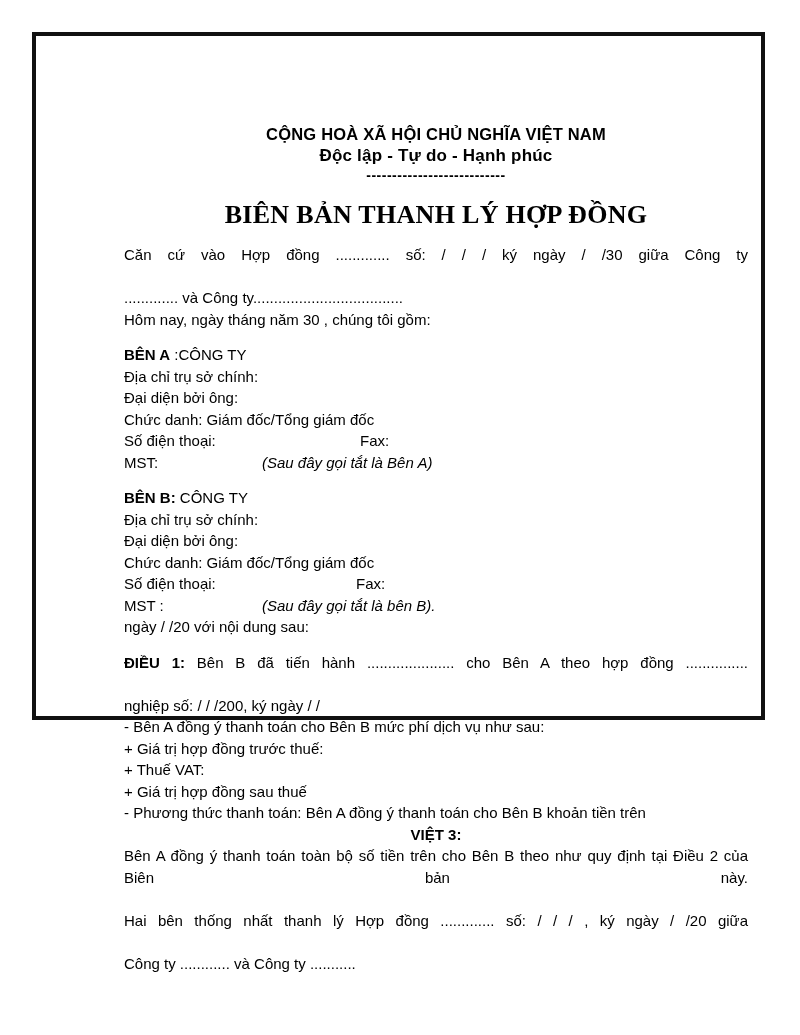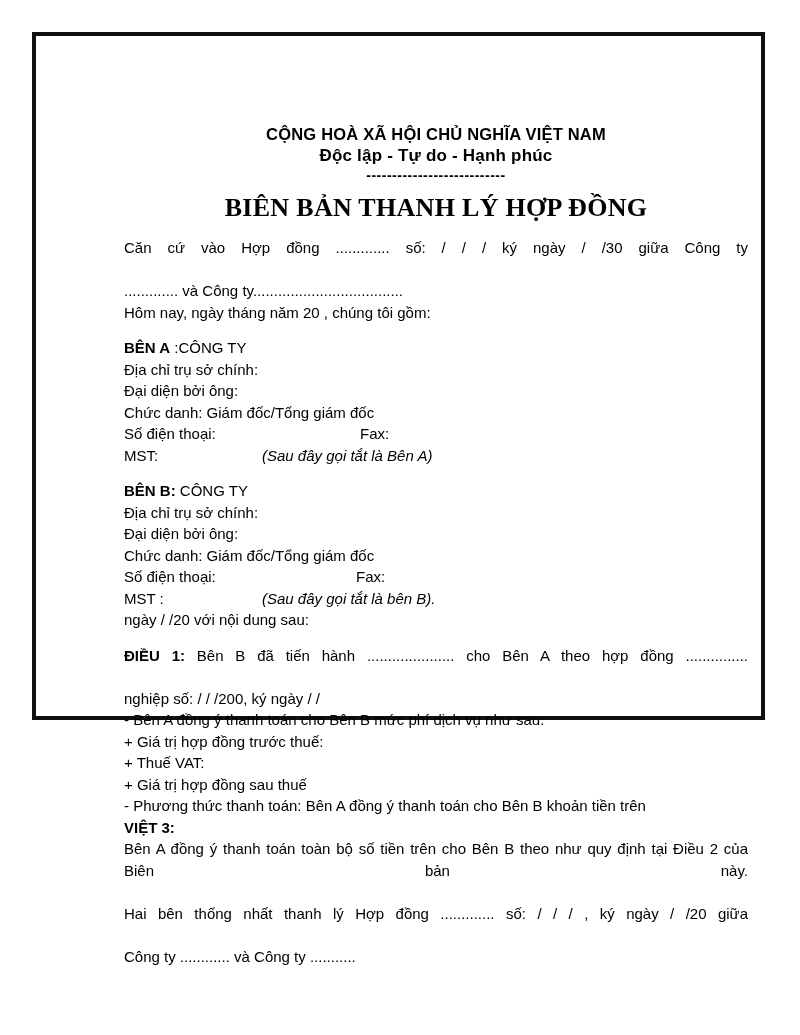--- a/index.html
+++ b/index.html
@@ -56,21 +56,21 @@
     letter-spacing: 0.5px;
     margin-top: -1px;
   }
   .doc-title {
     text-align: center;
     font-family: "Liberation Serif", serif;
     font-weight: bold;
     font-size: 26px;
     line-height: 30px;
     letter-spacing: 0.3px;
-    margin-top: 9px;
+    margin-top: 16px;
     margin-bottom: 14px;
   }
 
   
   .body-text {
     font-size: 15px;
     line-height: 21.5px;
   }
   .just {
     text-align: justify;
@@ -79,20 +79,21 @@
   .just::after {
     content: "";
     display: inline-block;
     width: 100%;
   }
   .block-gap {
     height: 14px;
   }
   b, .bold {
     font-weight: bold;
+    text-align: center;
   }
   .ital {
     font-style: italic;
   }
 
   
   .fax-a {
     display: inline-block;
     width: 236px;
   }
@@ -134,21 +135,21 @@
       <div class="nation-line-1">CỘNG HOÀ XÃ HỘI CHỦ NGHĨA VIỆT NAM</div>
       <div class="nation-line-2">Độc lập - Tự do - Hạnh phúc</div>
       <div class="dash-rule">---------------------------</div>
     </div>
 
     <div class="doc-title">BIÊN BẢN THANH LÝ HỢP ĐỒNG</div>
 
     <div class="body-text">
       <div class="just">Căn cứ vào Hợp đồng ............. số:   /   /   /      ký ngày    /   /30   giữa Công ty</div>
       <div>............. và Công ty....................................</div>
-      <div>Hôm nay, ngày    tháng    năm 20  , chúng tôi gồm:</div>
+      <div>Hôm nay, ngày    tháng    năm 30  , chúng tôi gồm:</div>
     </div>
 
     <div class="block-gap"></div>
 
     <div class="body-text">
       <div>
         <span class="bold">BÊN A</span><span> :CÔNG TY</span>
       </div>
       <div>Địa chỉ trụ sở chính:</div>
       <div>Đại diện bởi ông:</div>

